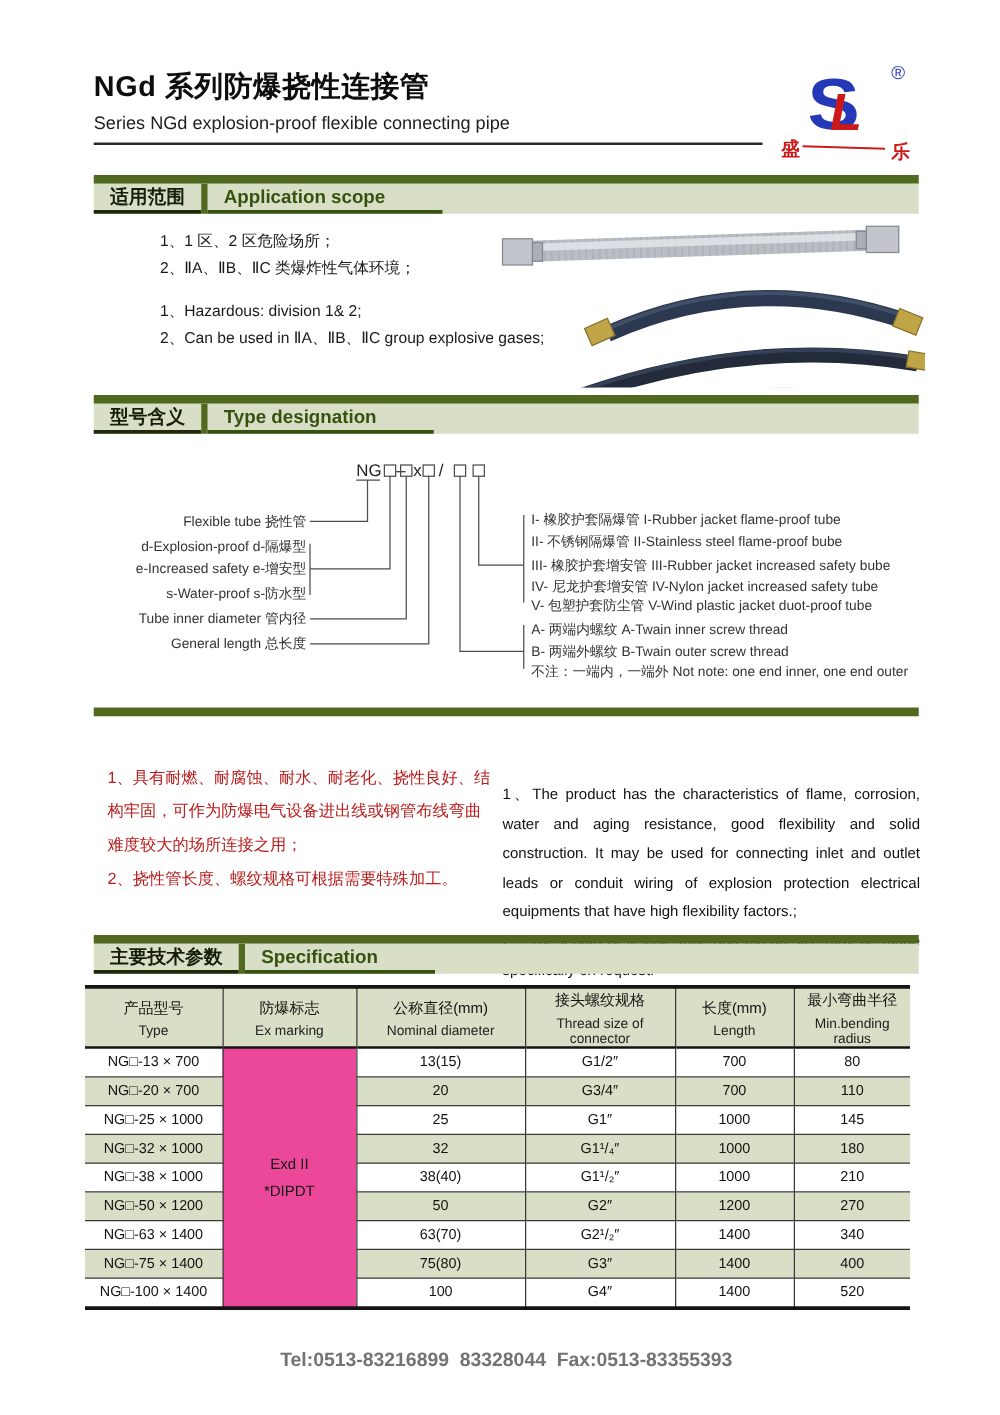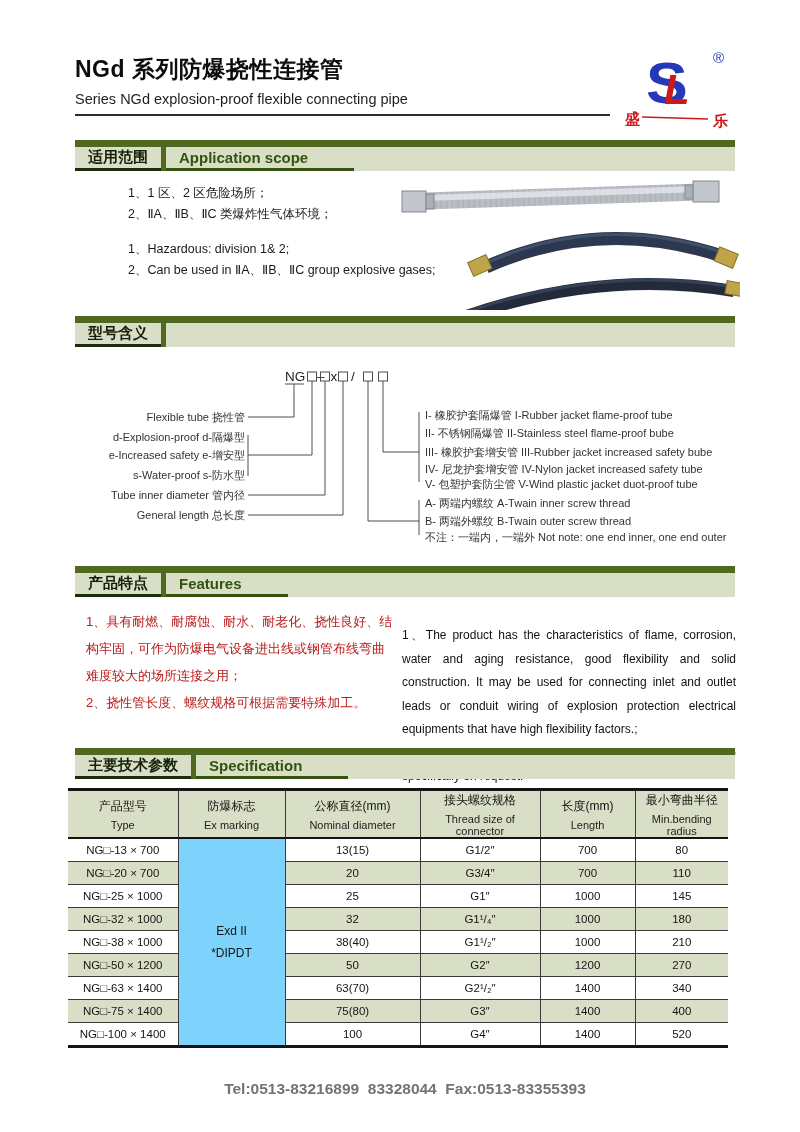--- a/index.html
+++ b/index.html
@@ -40,21 +40,21 @@
 
   
   .spec-table{position:absolute;left:68px;top:788px;width:660px;border-collapse:collapse;table-layout:fixed;
               font-size:11.5px;color:#141414;border-top:3px solid #141414;border-bottom:3px solid #141414;}
   .spec-table th{background:#d8dfc6;font-weight:normal;border:1px solid #3a3a3a;border-bottom:2px solid #141414;height:46px;padding:0;}
   .spec-table td{border:1px solid #3a3a3a;height:22px;text-align:center;padding:0;}
   .spec-table th:first-child,.spec-table td:first-child{border-left:none;}
   .spec-table th:last-child,.spec-table td:last-child{border-right:none;}
   tr.row-green td{background:#d8dfc6;}
   tr.row-white td{background:#ffffff;}
-  .spec-table td.ex-cell{background:#7dd3fc;font-size:12px;}
+  .spec-table td.ex-cell{background:#ec4899;font-size:12px;}
   .th-zh{font-size:12px;margin-bottom:4px;}
   .th-en{font-size:11px;color:#222;}
 
   
   .footer{position:absolute;left:75px;top:1080px;width:660px;text-align:center;font-weight:bold;
           font-size:15.5px;white-space:pre;color:#737373;}
 </style>
 </head>
 <body>
 
@@ -122,20 +122,21 @@
       <rect x="94" y="178" width="22" height="16" fill="#bfa448" stroke="#86702a" transform="rotate(-28 105 186)"></rect>
       <rect x="328" y="160" width="22" height="16" fill="#bfa448" stroke="#86702a" transform="rotate(30 339 168)"></rect>
     </g>
   </svg>
 
   <div class="section-bar" id="bar-designation">
     <div class="bar-strip"></div>
     <div class="bar-band">
       <span class="bar-zh">型号含义</span>
       <span class="bar-divider"></span>
+      <span class="bar-en">Type designation</span>
     </div>
   </div>
 
   <svg class="diagram" viewBox="0 0 660 206">
 
     <text class="formula" x="210" y="26">NG</text>
     <line x1="210" y1="29" x2="229" y2="29"></line>
     <rect x="232.5" y="17" width="9" height="9"></rect>
     <text class="formula" x="242" y="25.5">–</text>
     <rect x="245.5" y="17" width="9" height="9"></rect>
@@ -167,25 +168,20 @@
     <text x="350" y="101">III- 橡胶护套增安管 III-Rubber jacket increased safety bube</text>
     <text x="350" y="118">IV- 尼龙护套增安管 IV-Nylon jacket increased safety tube</text>
     <text x="350" y="133">V- 包塑护套防尘管 V-Wind plastic jacket duot-proof tube</text>
     <text x="350" y="152">A- 两端内螺纹 A-Twain inner screw thread</text>
     <text x="350" y="170">B- 两端外螺纹 B-Twain outer screw thread</text>
     <text x="350" y="186">不注：一端内，一端外 Not note: one end inner, one end outer</text>
   </svg>
 
   <div class="section-bar" id="bar-features">
     <div class="bar-strip"></div>
-    <div class="bar-band">
-      <span class="bar-zh">产品特点</span>
-      <span class="bar-divider"></span>
-      <span class="bar-en">Features</span>
-    </div>
   </div>
 
   <div class="features-zh">
     <p>1、具有耐燃、耐腐蚀、耐水、耐老化、挠性良好、结构牢固，可作为防爆电气设备进出线或钢管布线弯曲难度较大的场所连接之用；</p>
     <p>2、挠性管长度、螺纹规格可根据需要特殊加工。</p>
   </div>
   <div class="features-en">
     <p>1、The product has the characteristics of flame, corrosion, water and aging resistance, good flexibility and solid construction. It may be used for connecting inlet and outlet leads or conduit wiring of explosion protection electrical equipments that have high flexibility factors.;</p>
     <p>2、The length of flexible tube and thread size may be made specifically on request.</p>
   </div>

